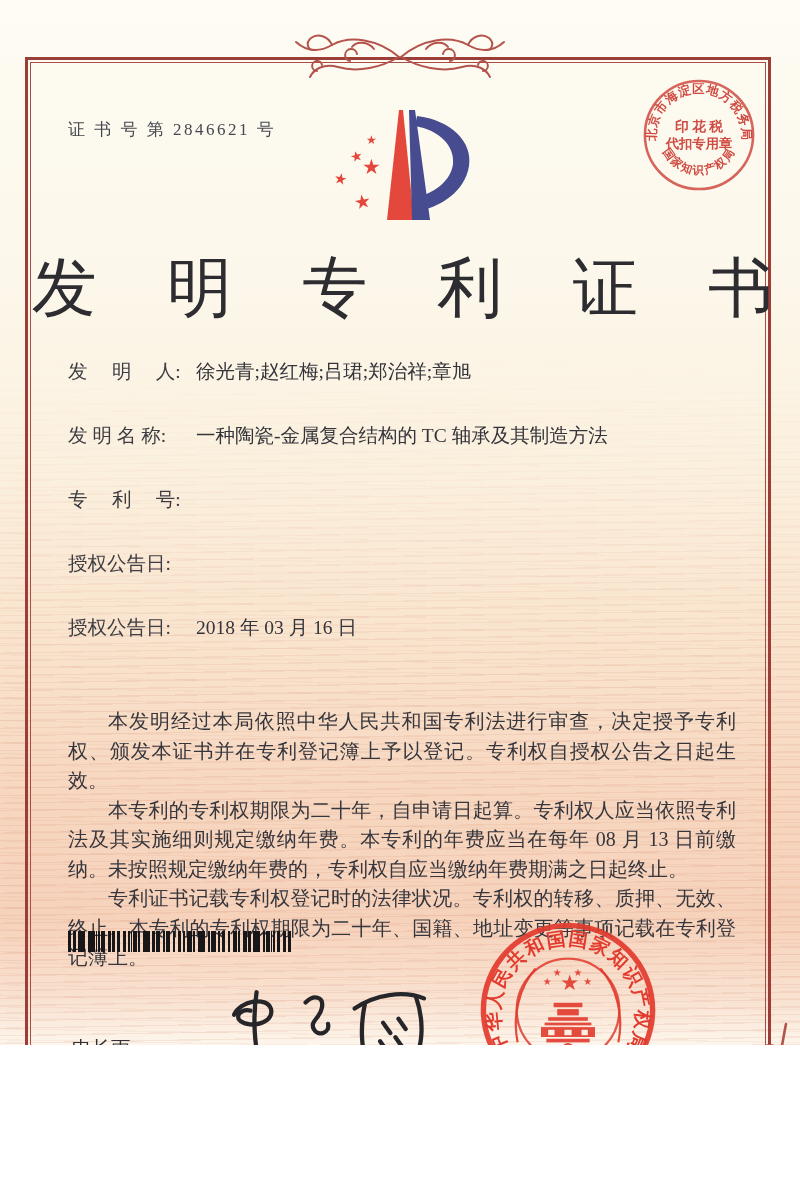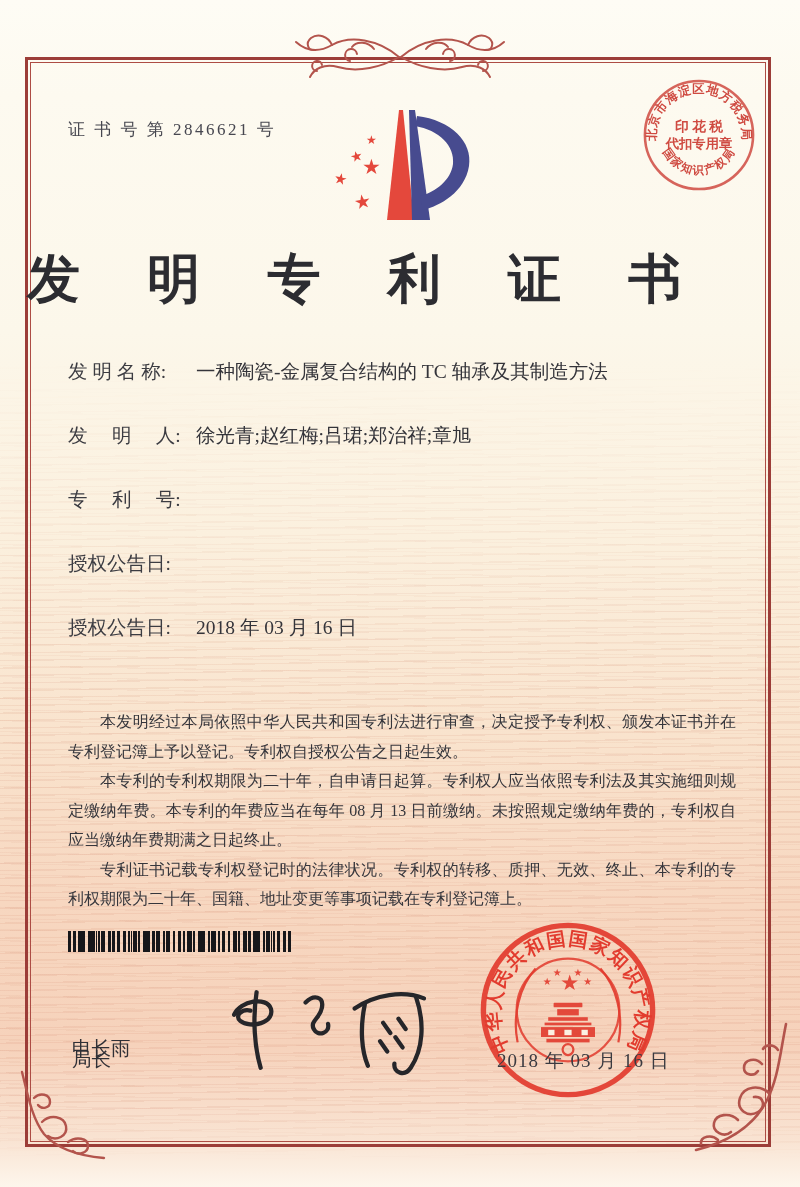--- a/index.html
+++ b/index.html
@@ -1,47 +1,47 @@
 <!DOCTYPE html>
 <html><head>
 <meta charset="utf-8">
 <style>
   * { margin:0; padding:0; box-sizing:border-box; }
   html,body { background:#ffffff; }
   body { font-family:"Liberation Serif","DejaVu Serif",serif; }
   .page {
-    position:relative; width:800px; height:1187px; overflow:hidden;
+    position:relative; width:800px; height:1045px; overflow:hidden;
     background:linear-gradient(180deg,
       #fefcf5 0%, #fdfaf0 8%, #fcf7ea 28%, #fbf0de 45%,
       #f9e3cd 62%, #f7d7c0 76%, #f6d2bb 88%, #f9e3d2 96%, #fdf6ec 100%);
     color:#3f3f44;
   }
   .waves {
     position:absolute; left:0; right:0; top:360px; height:800px;
     background:
       repeating-linear-gradient(179deg, rgba(205,120,94,0.12) 0 1.4px, rgba(255,255,255,0) 1.4px 7.5px),
       repeating-linear-gradient(181deg, rgba(205,120,94,0.07) 0 1.2px, rgba(255,255,255,0) 1.2px 11px);
     -webkit-mask-image:linear-gradient(180deg, transparent 0, #000 42%, #000 93%, transparent 100%);
     mask-image:linear-gradient(180deg, transparent 0, #000 42%, #000 93%, transparent 100%);
   }
   .frame { position:absolute; left:25px; top:57px; width:746px; height:1090px;
     border:3px solid #9c3d38; }
   .frame-inner { position:absolute; inset:2px; border:1px solid #ad4c44; }
   .cert-number { position:absolute; left:68px; top:118px; font-size:17px;
     letter-spacing:2.5px; color:#474750; }
   .logo { position:absolute; left:328px; top:108px; }
-  .title { position:absolute; left:0; width:100%; top:244px; text-align:left;
-    font-size:53px; font-weight:700; color:#2c2c31;
+  .title { position:absolute; left:0; width:100%; top:244px; text-align:right;
+    font-size:65px; font-weight:400; color:#2c2c31;
     letter-spacing:27px; text-indent:27px; }
   .fields { position:absolute; left:68px; top:358px; width:672px; }
   .frow { display:flex; margin-bottom:37px; font-size:19.5px; line-height:27px; }
   .flabel { flex:0 0 128px; color:#3c3c42; }
   .fvalue { color:#34343a; }
   .paras { position:absolute; left:68px; top:707px; width:668px; }
-  .paras p { font-size:16px; line-height:29.5px; text-indent:2em;
+  .paras p { font-size:20px; line-height:29.5px; text-indent:2em;
     text-align:justify; color:#36363c; }
   .barcode { position:absolute; left:68px; top:931px; width:224px; height:21px;
     background:
       repeating-linear-gradient(90deg, #17171a 0 2px, transparent 2px 5px),
       repeating-linear-gradient(90deg, #17171a 0 1px, transparent 1px 7px),
       repeating-linear-gradient(90deg, #17171a 0 3px, transparent 3px 11px);
   }
   .signer-title { position:absolute; left:72px; top:1046px; font-size:19.5px; color:#303036; }
   .signer-name  { position:absolute; left:72px; top:1035px; font-size:19.5px; color:#303036; }
   .signature { position:absolute; left:200px; top:980px; }
@@ -120,26 +120,26 @@
     <g fill="#474b8f">
       <polygon points="81,2 87,2 102,112 84,112"></polygon>
       <path d="M 89 8 C 123 12 145 34 141 58 C 137 84 112 98 95 102 L 92 88 C 108 84 123 72 125 56 C 127 38 111 22 87 18 Z"></path>
     </g>
   </svg>
 
   <div class="title">发 明 专 利 证 书</div>
 
   <div class="fields">
     <div class="frow">
+      <span class="flabel">发　 明　 人:</span>
+      <span class="fvalue">徐光青;赵红梅;吕珺;郑治祥;章旭</span>
+    </div>
+    <div class="frow">
       <span class="flabel">发 明 名 称:</span>
       <span class="fvalue">一种陶瓷-金属复合结构的 TC 轴承及其制造方法</span>
-    </div>
-    <div class="frow">
-      <span class="flabel">发　 明　 人:</span>
-      <span class="fvalue">徐光青;赵红梅;吕珺;郑治祥;章旭</span>
     </div>
     <div class="frow">
       <span class="flabel">专　 利　 号:</span>
     </div>
     <div class="frow">
       <span class="flabel">授权公告日:</span>
     </div>
     <div class="frow">
       <span class="flabel">授权公告日:</span>
       <span class="fvalue">2018 年 03 月 16 日</span>

